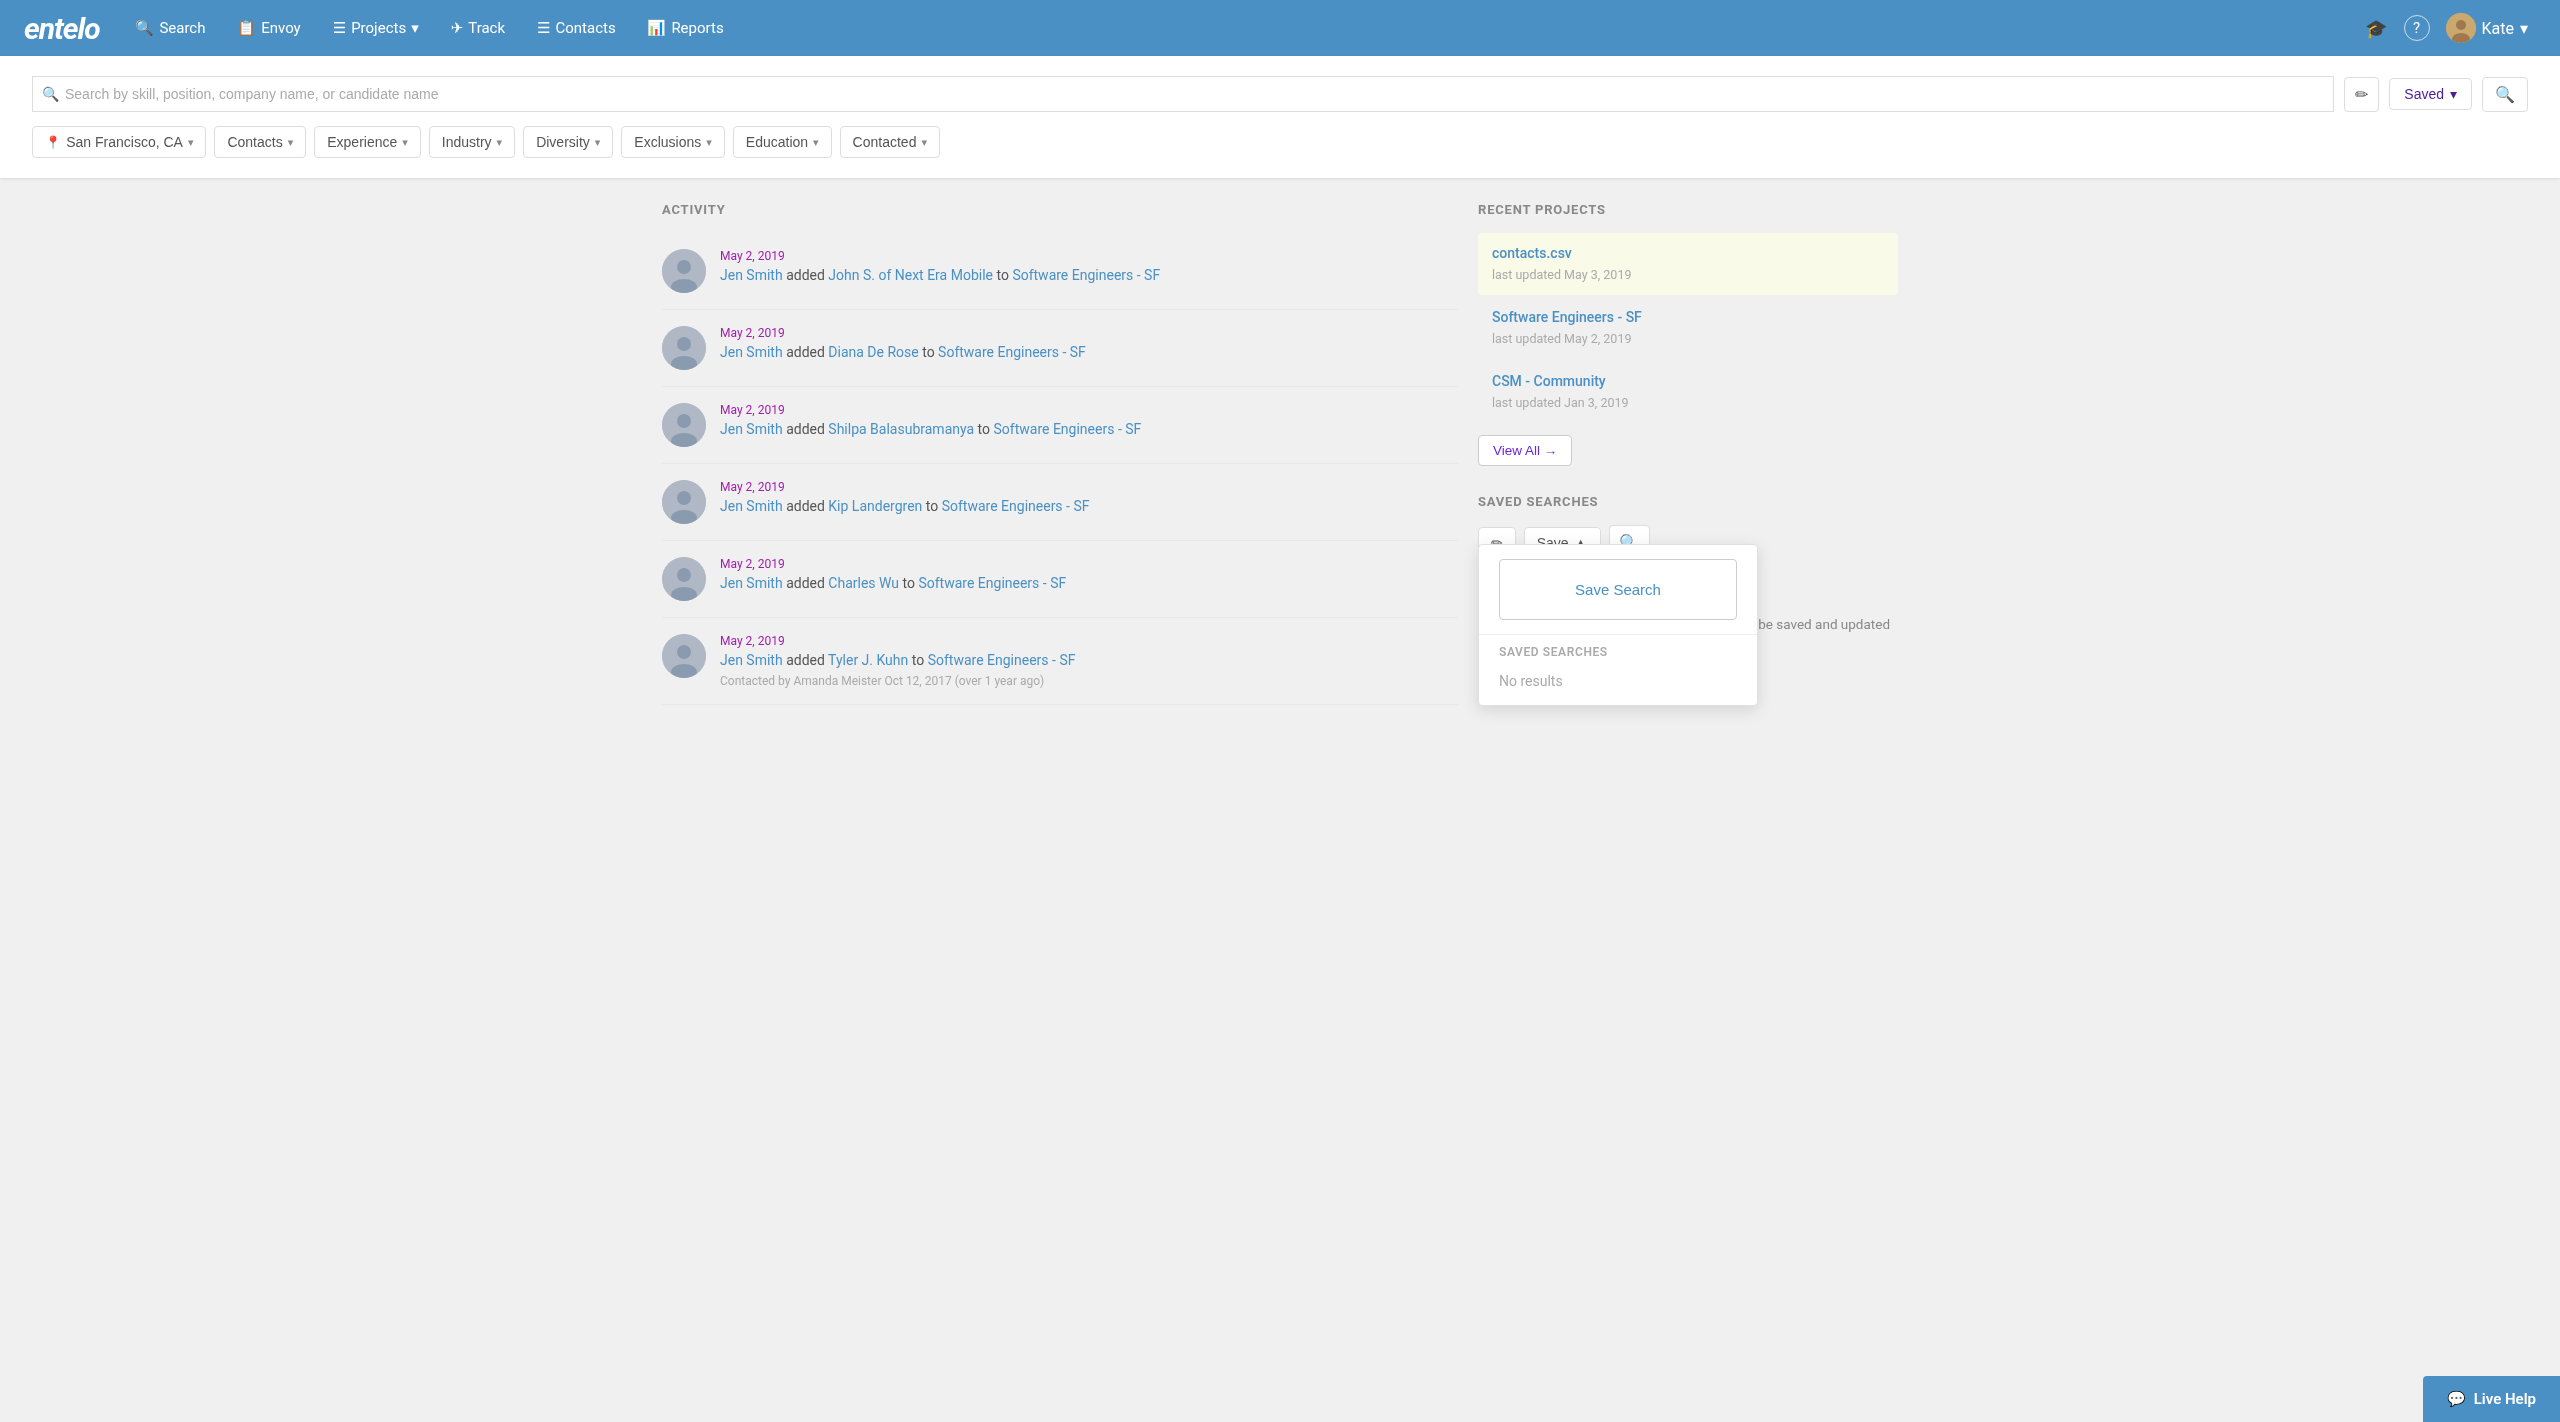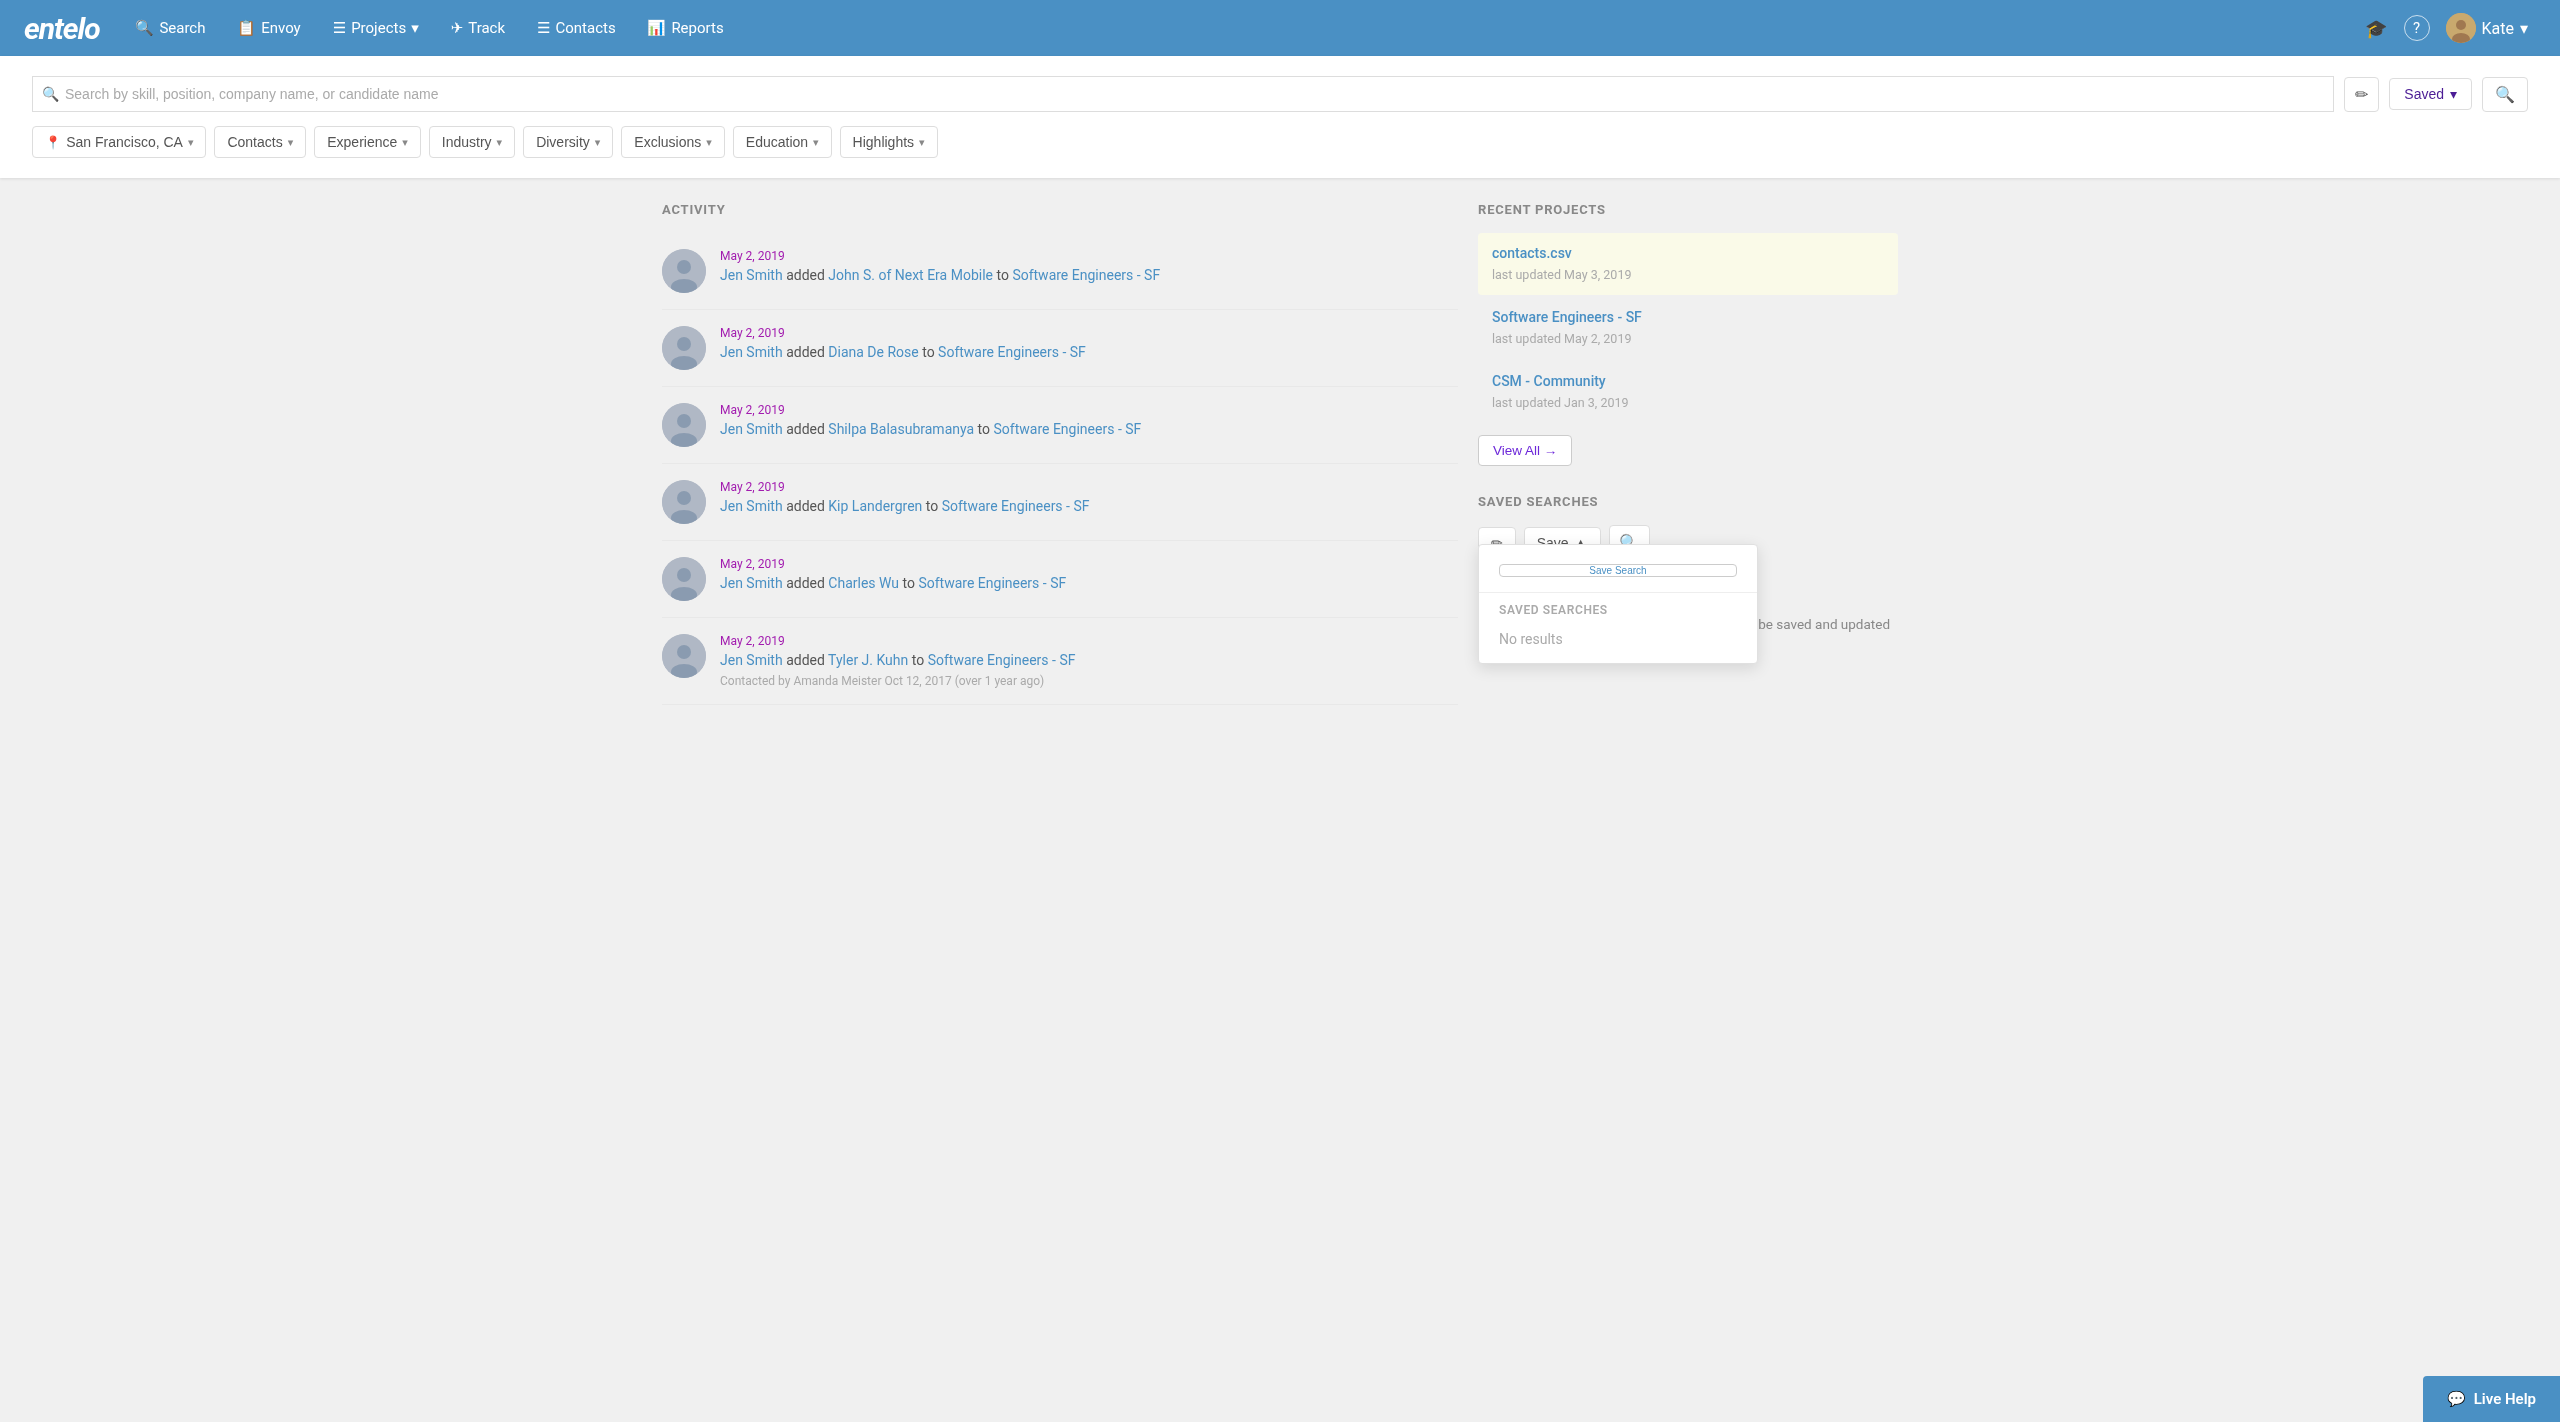--- a/index.html
+++ b/index.html
@@ -281,22 +281,22 @@
       z-index: 100;
     }
     .save-dropdown-header {
       padding: 14px 20px;
       text-align: center;
     }
     .save-search-btn-inner {
       background: white;
       border: 1.5px solid #ccc;
       border-radius: 4px;
-      padding: 0 24px;
-      font-size: 10px;
+      padding: 21px 24px;
+      font-size: 15px;
       color: #4a90c4;
       cursor: pointer;
       width: 100%;
       font-weight: 500;
     }
     .save-dropdown-divider { border: none; border-top: 1px solid #eee; margin: 0; }
     .save-dropdown-label {
       padding: 10px 20px 6px;
       font-size: 12px;
       color: #aaa;
@@ -447,21 +447,21 @@
     </button>
     <button class="filter-btn">
       <span>Exclusions</span>
       <span class="chevron">▾</span>
     </button>
     <button class="filter-btn">
       <span>Education</span>
       <span class="chevron">▾</span>
     </button>
     <button class="filter-btn">
-      <span>Highlights</span>
+      <span>Contacted</span>
       <span class="chevron">▾</span>
     </button>
   </div>
 </div>
 
 <div class="main-content">
 
   <div class="activity-section">
     <div class="section-title">ACTIVITY</div>
 

